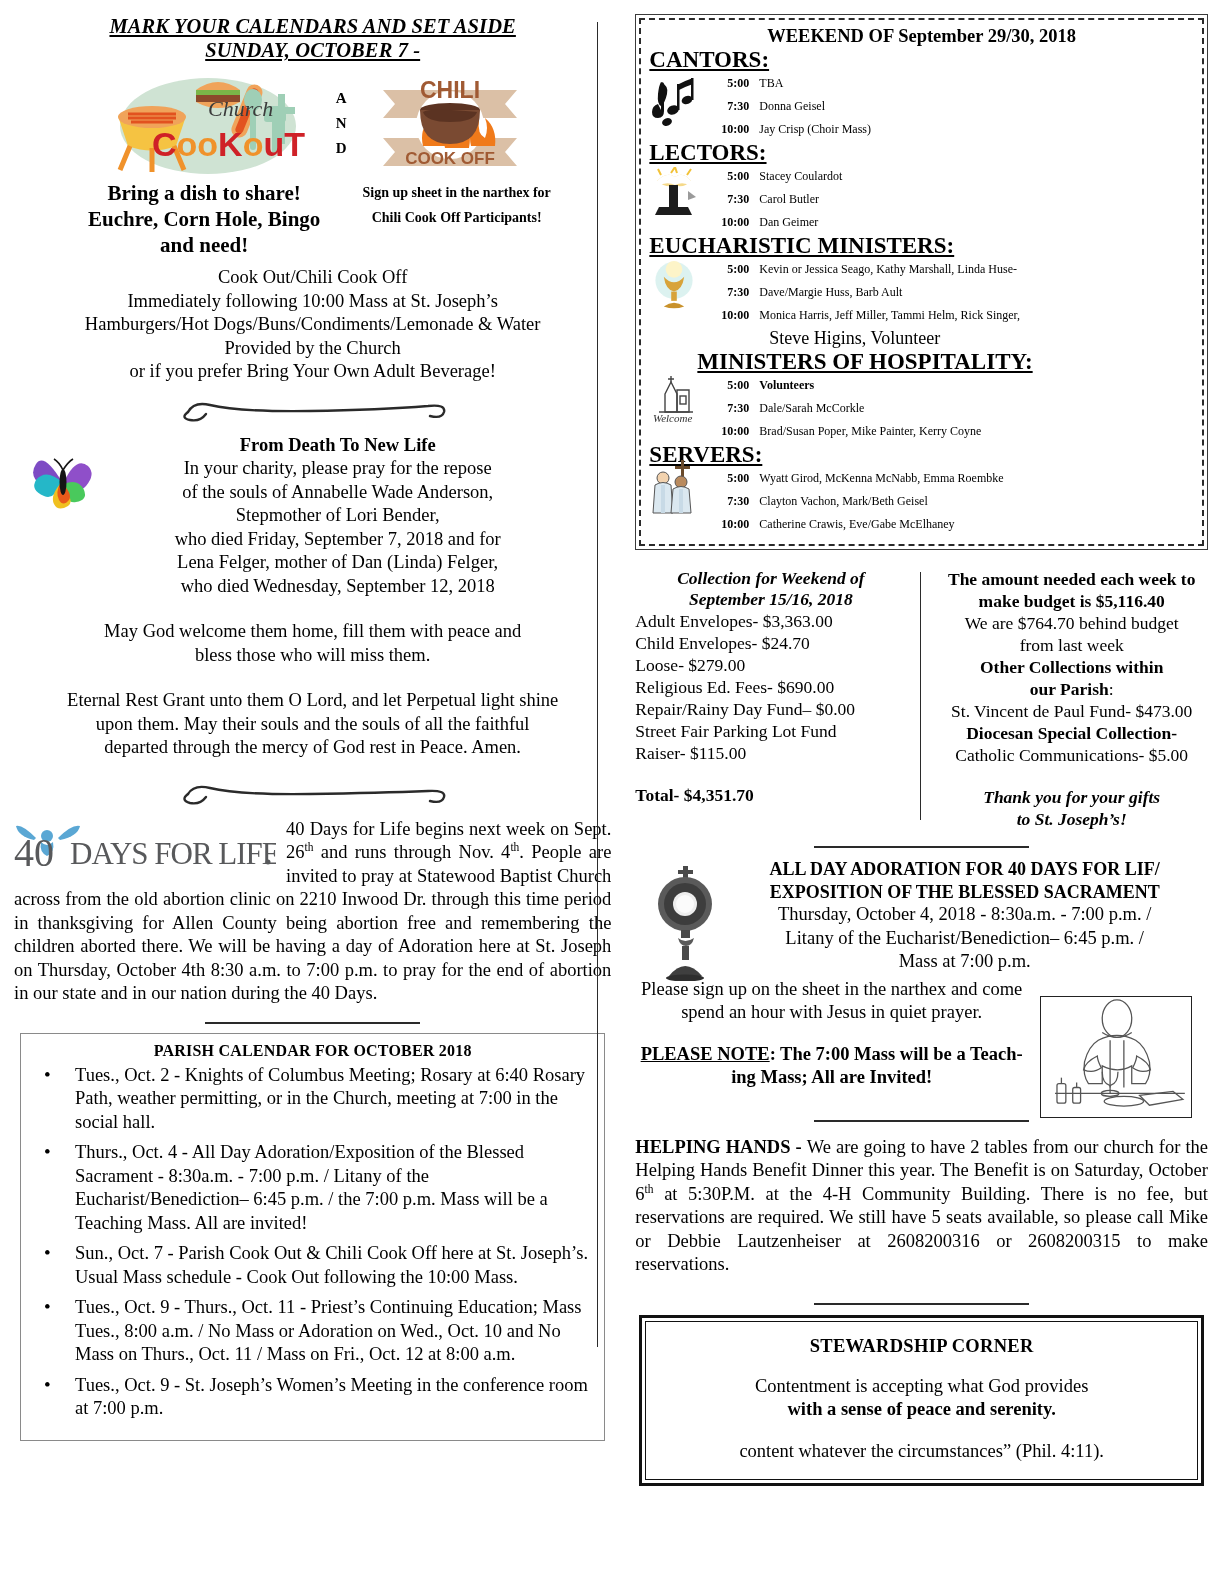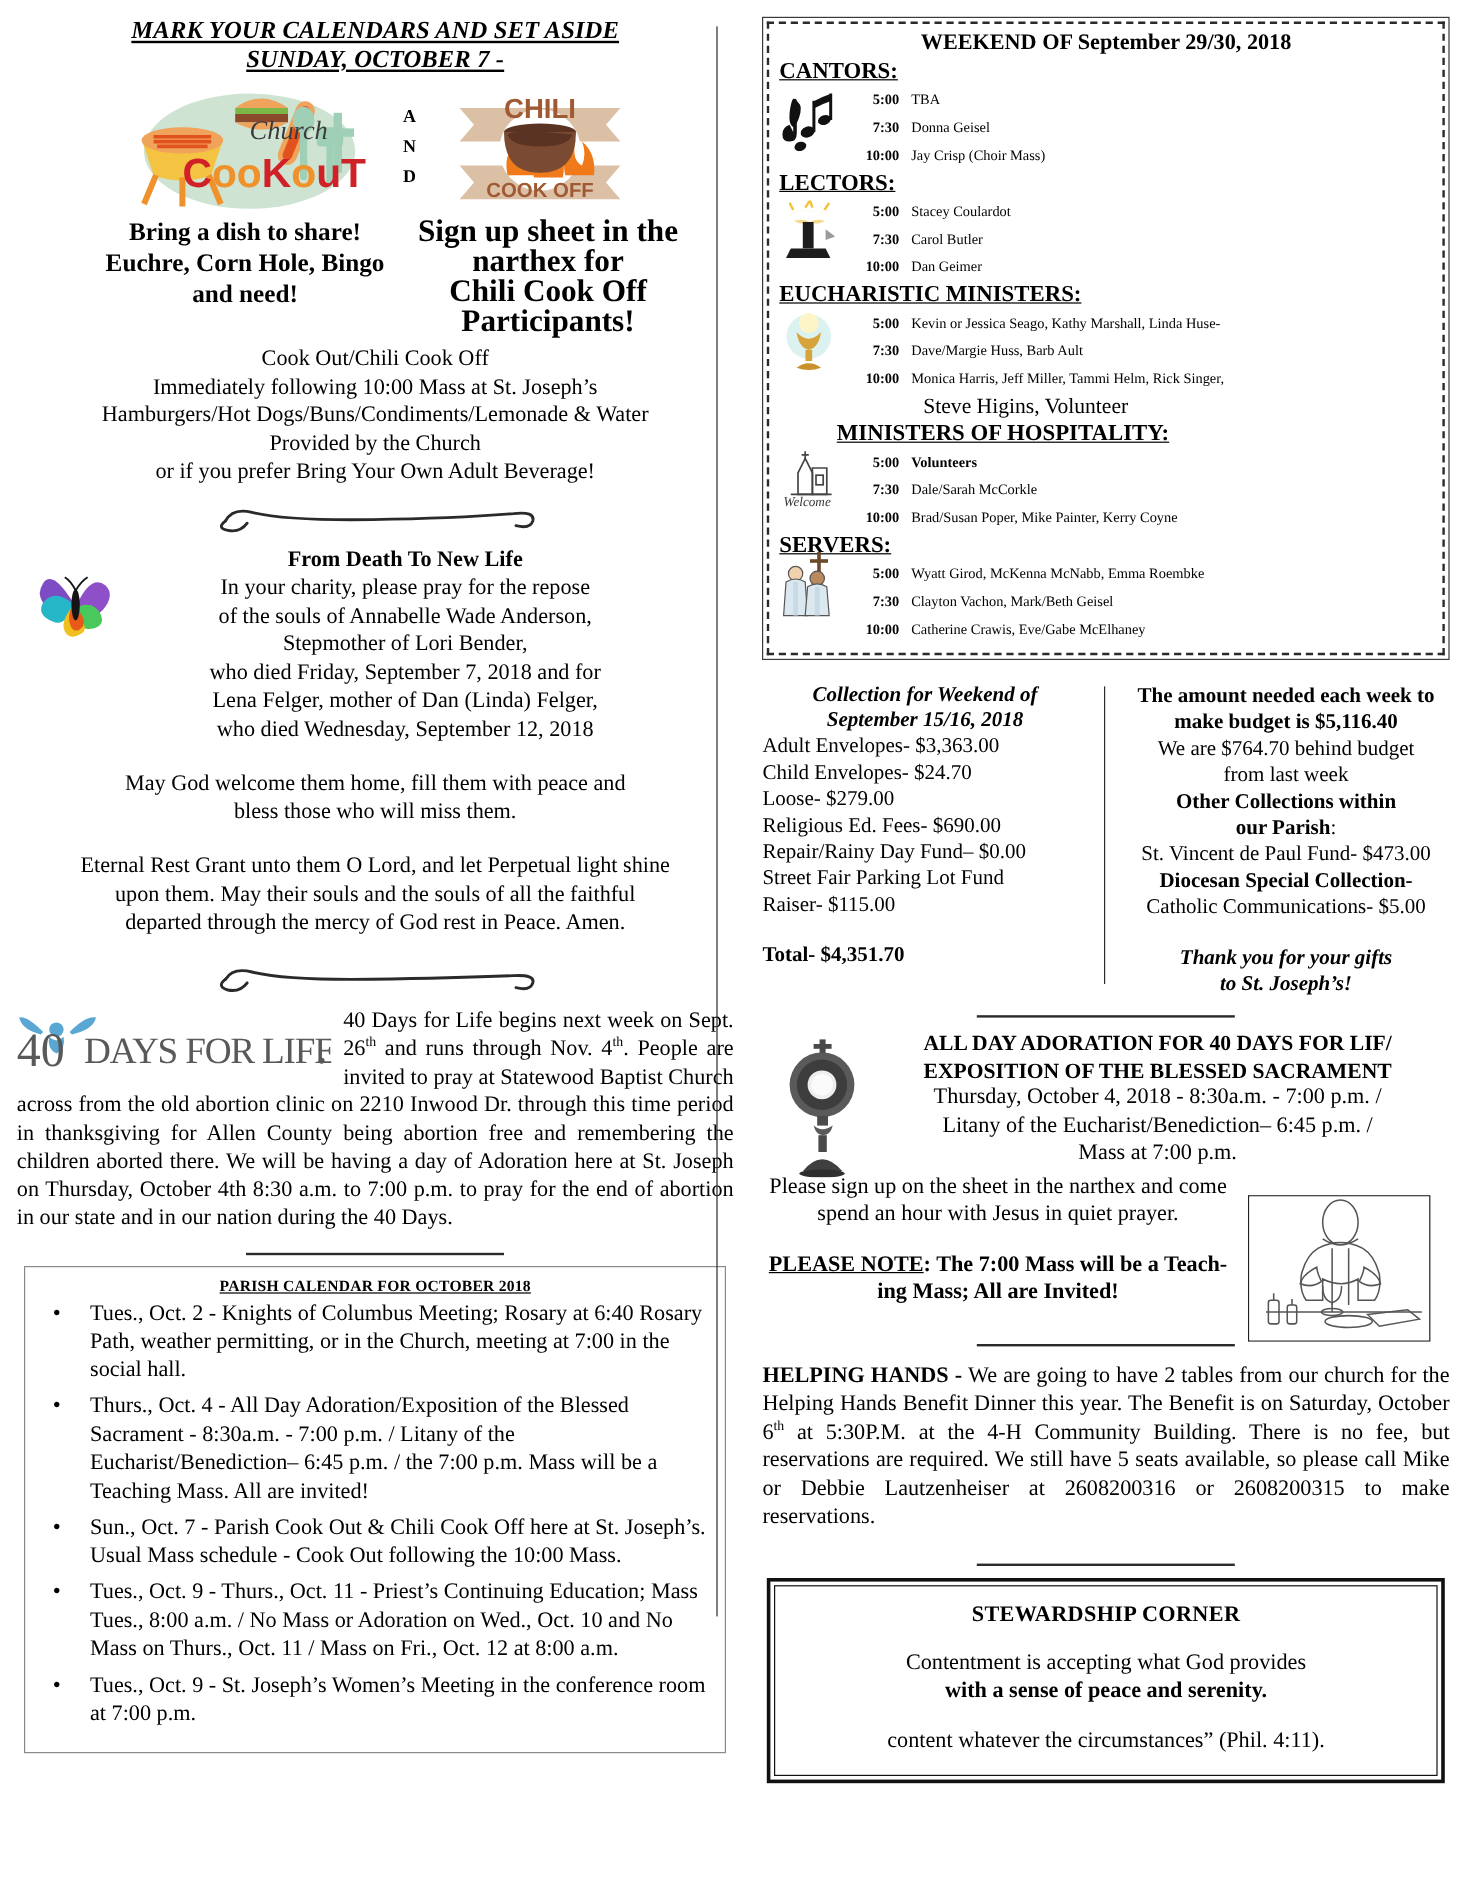--- a/index.html
+++ b/index.html
@@ -31,50 +31,50 @@
   .hdr-mark span { text-decoration:underline; display:inline-block; }
 
   .logos { display:flex; align-items:flex-start; justify-content:center; margin-top:6px; }
   .logo-cookout { width:215px; height:110px; position:relative; }
   .and-col { width:52px; text-align:center; font-weight:bold; font-size:15px;
              line-height:25px; padding-top:18px; font-family:"Liberation Serif",serif; }
   .logo-chili { width:150px; height:110px; position:relative; margin-left:8px; }
 
   .tag-left  { text-align:center; font-weight:bold; font-size:21px; line-height:26px;
                width:260px; margin-left:28px; font-family:"Liberation Serif",serif; }
-  .tag-right { text-align:center; font-weight:bold; font-size:26px; line-height:25px;
+  .tag-right { text-align:center; font-weight:bold; font-size:14px; line-height:25px;
                width:245px; font-family:"Liberation Serif",serif; }
   .taglines { display:flex; justify-content:center; align-items:flex-start; margin-top:2px; }
 
   .body-txt { font-size:18.5px; line-height:23.5px; }
 
   .swirl { display:block; margin:14px auto 10px auto; }
 
   .death-block { position:relative; margin-top:4px; }
   .butterfly { position:absolute; left:16px; top:14px; width:72px; height:62px; }
   .death-body { text-align:center; font-size:18.5px; line-height:23.5px; padding-left:80px;
                 padding-right:30px; }
 
   .forty-logo { float:left; width:262px; height:48px; position:relative; margin:4px 10px 2px 0; }
   .forty-text { font-size:18.5px; line-height:23.5px; text-align:justify; }
 
   .rule-short { width:215px; height:2px; background:#2a2a2a; margin:16px auto 9px auto; }
 
   .cal-box { border:1px solid #8a8a8a; padding:8px 10px 12px 10px; margin:0 6px; }
-  .cal-title { text-align:center; font-weight:bold; font-size:13px; margin-bottom:4px; letter-spacing:.2px;text-decoration:underline;}
+  .cal-title { text-align:center; font-weight:bold; font-size:16px; margin-bottom:4px; letter-spacing:.2px;}
   .cal-list { list-style:none; margin:0; padding:0; }
   .cal-list li { position:relative; padding-left:44px; font-size:18.5px; line-height:23.5px;
                  margin-bottom:7px; }
   .cal-list li:before { content:"\2022"; position:absolute; left:13px; top:-1px; font-size:19px; }
 
   
   .min-box { border:1px solid #3a3a3a; padding:3px; }
   .min-inner { border:2px dashed #2a2a2a; padding:6px 8px 8px 8px; position:relative; }
   .min-title { text-align:center; font-size:18.5px; margin-bottom:1px; }
-  .sec-head { font-weight:bold; font-size:19px; text-decoration:underline; line-height:24px; }
+  .sec-head { font-weight:bold; font-size:23px; text-decoration:underline; line-height:24px; }
   .sec-head.indent { padding-left:48px; }
   .rowset { position:relative; }
   .sec-icon { position:absolute; left:2px; top:2px; width:46px; height:52px; }
   .mrow { display:flex; font-size:12px; line-height:23px; padding-left:48px; }
   .mtime { font-weight:bold; min-width:62px; text-align:right; padding-right:10px; flex:none; }
   .mname { flex:1; }
   .mcont { padding-left:120px; font-size:18px; line-height:23px; }
 
   .coll-wrap { display:flex; margin-top:18px; }
   .coll-left { width:285px; padding-right:14px; font-size:17.5px; line-height:22px; }

